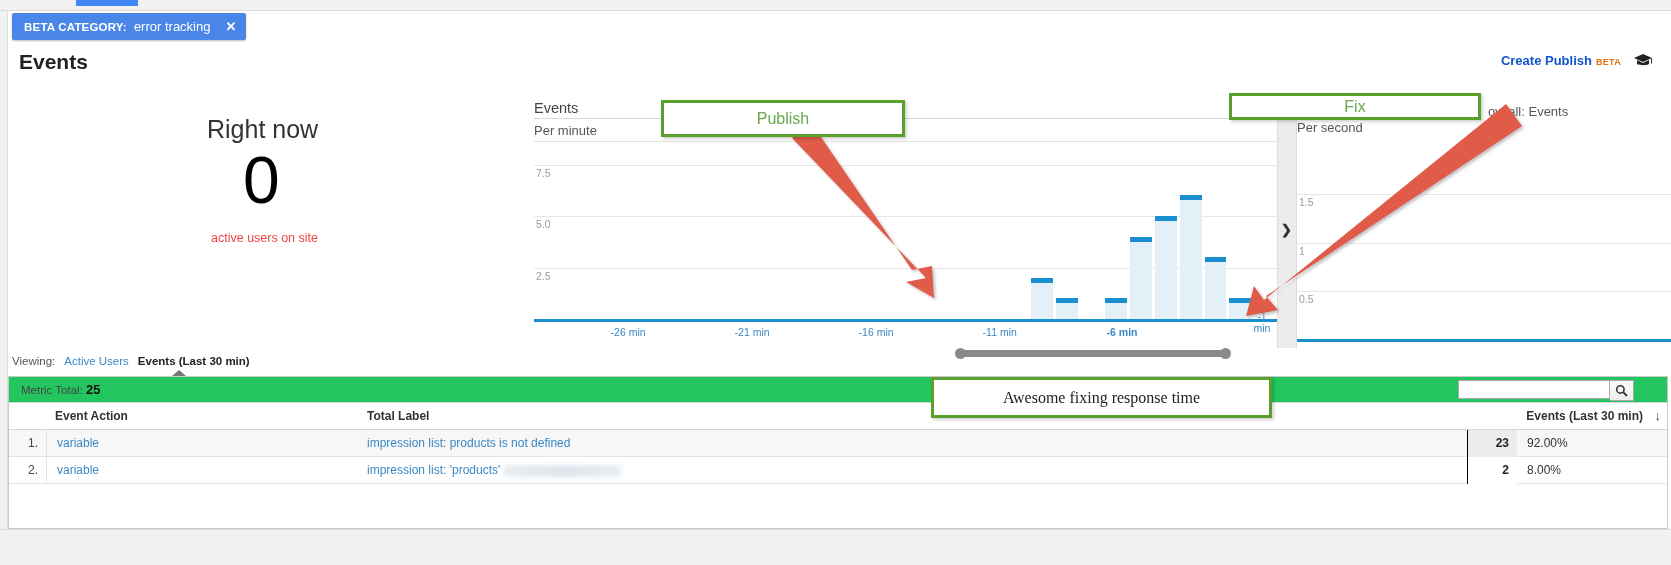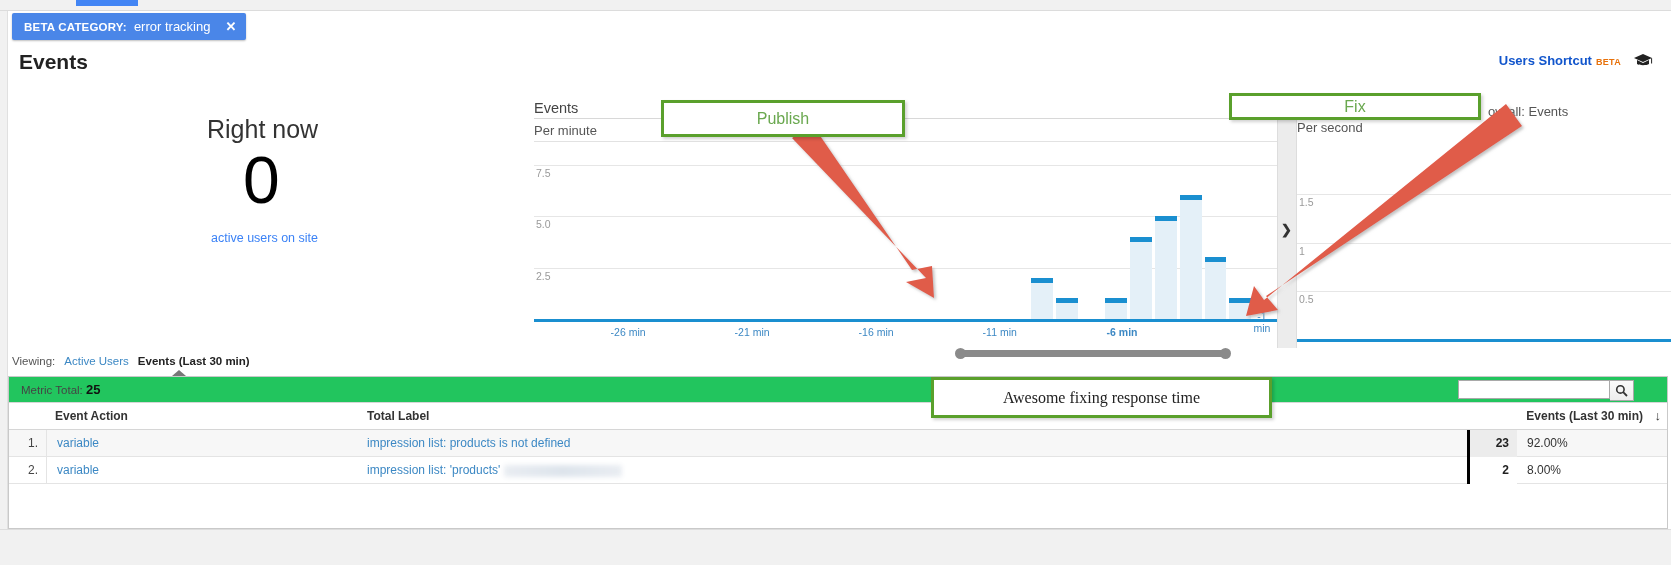--- a/index.html
+++ b/index.html
@@ -66,21 +66,21 @@
   .rt-title {
     position: absolute; left: 207px; top: 115px;
     font-size: 25px; color: #333; font-weight: normal;
   }
   .rt-number {
     position: absolute; left: 243px; top: 147px;
     font-size: 66px; color: #000; font-weight: normal; line-height: 1;
   }
   .rt-sub {
     position: absolute; left: 211px; top: 231px;
-    font-size: 12.5px; color: #3b82f6;
+    font-size: 12.5px; color: #ef4444;
   }
 
   
   .chart-pm {
     position: absolute; left: 534px; top: 100px;
     width: 744px; height: 248px;
   }
   .ch-title { font-size: 14.5px; color: #444; padding-bottom: 2px; }
   .ch-rule { height: 1px; background: #d8d8d8; width: 744px; }
   .ch-sub { font-size: 13px; color: #555; padding-top: 4px; }
@@ -209,21 +209,21 @@
   .trow {
     display: flex; height: 27px; align-items: center;
     font-size: 12px; border-bottom: 1px solid #e4e4e4;
   }
   .trow.odd { background: #f7f7f7; }
   .trow.even { background: #fff; }
   .cell-idx { width: 38px; text-align: right; padding-right: 8px; color: #444; border-right: 1px solid #e4e4e4; height:27px; line-height:27px;}
   .cell-action { width: 312px; padding-left: 10px; color: #3c88c4; }
   .cell-label { flex: 1; padding-left: 8px; color: #3c88c4; position: relative; }
   .cell-num { width: 50px; text-align: right; padding-right: 8px; color: #222; font-weight: bold;
-              background: #ececec; height: 27px; line-height: 27px; border-left:3px solid #000000;}
+              background: #ececec; height: 27px; line-height: 27px; border-left:1px solid #000000;}
   .trow.even .cell-num { background: #fff; }
   .cell-pct { width: 150px; padding-left: 10px; color: #333; }
   .redacted {
     display: inline-block; width: 118px; height: 12px;
     background: linear-gradient(90deg,#e9edf2,#dde4ec,#e9edf2);
     filter: blur(2.5px);
     vertical-align: middle; margin-left: 4px; border-radius: 2px;
   }
 
   .bottom-strip {
@@ -258,21 +258,21 @@
 
   <div class="chip">
     <span class="chip-key">BETA CATEGORY:</span>
     <span class="chip-val">error tracking</span>
     <span class="chip-x">✕</span>
   </div>
 
   <div class="page-title">Events</div>
 
   <div class="shortcut-wrap">
-    <span class="shortcut-link">Users Shortcut</span>
+    <span class="shortcut-link">Create Publish</span>
     <span class="shortcut-beta">BETA</span>
     <span class="cap-icon">
       <svg width="20" height="14" viewBox="0 0 20 14">
         <path d="M10 1 L19 5 L10 9 L1 5 Z" fill="#222"></path>
         <path d="M4 7 L4 11 C6 12.6 14 12.6 16 11 L16 7 L10 10 Z" fill="#222"></path>
         <path d="M18.6 5.2 L18.6 10.5" stroke="#222" stroke-width="1"></path>
       </svg>
     </span>
   </div>
 

